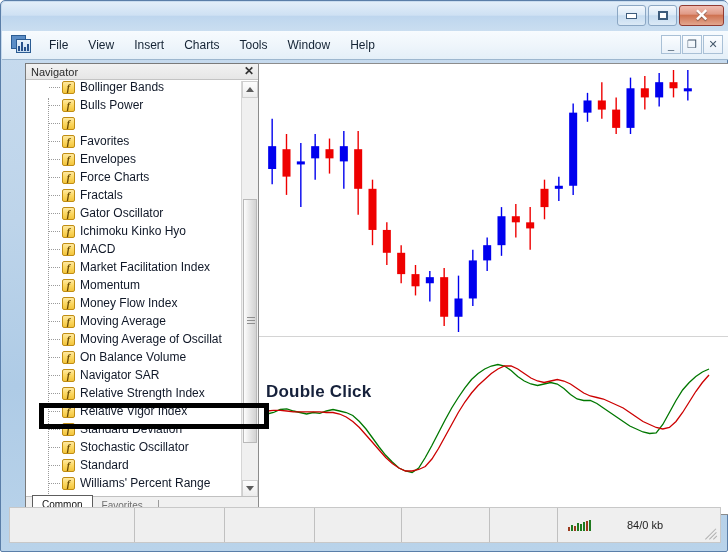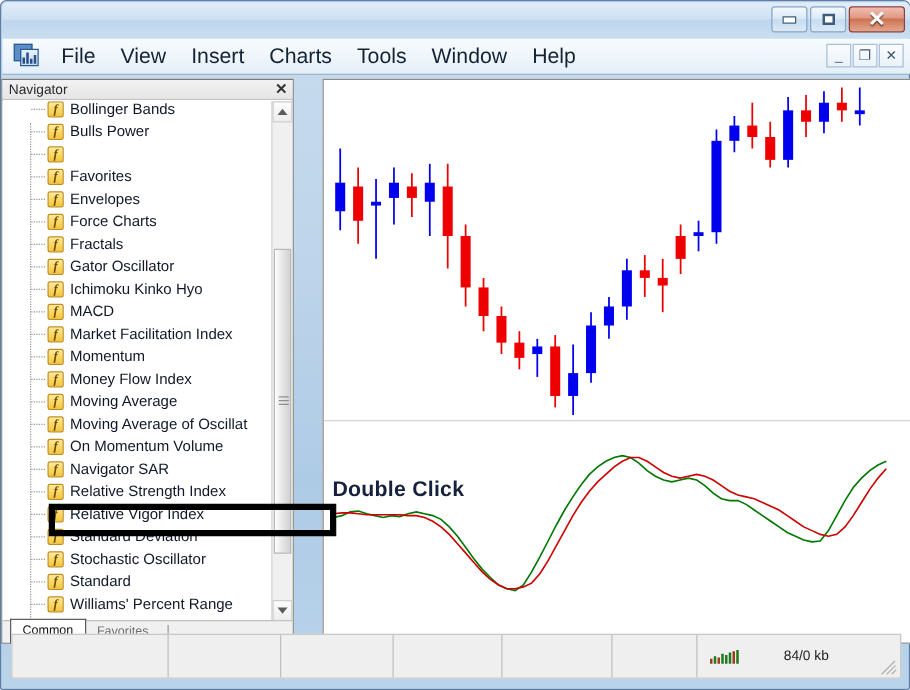--- a/index.html
+++ b/index.html
@@ -71,39 +71,39 @@
   #app-icon .front {
     position: absolute; left:5px; top:4px; width: 15px; height: 14px;
     background: linear-gradient(to bottom,#e9f2fb,#c8ddf1);
     border: 1px solid #2b5c93; box-sizing: border-box;
     overflow: hidden;
   }
   #app-icon .front i {
     position: absolute; bottom: 1px; width: 2px; background: #27508a; display:block;
   }
   .menu-item {
-    font-size: 17px; color: #142334; padding: 3px 10px;
+    font-size: 12px; color: #142334; padding: 3px 10px;
     white-space: nowrap; cursor: default;
   }
   #mdi-buttons {
     position: absolute; right: 5px; top: 4px;
     display: flex; gap: 1px;
   }
   .mdibtn {
     width: 20px; height: 19px;
     border: 1px solid #a9c0d6;
     background: linear-gradient(to bottom,#fbfdff,#e9f1f9);
     display:flex; align-items:center; justify-content:center;
     font-size: 11px; color: #44586b; box-sizing:border-box;
     font-family: "Liberation Sans", sans-serif;
   }
 
   
   #navigator {
-    position: absolute; left: 0; top: 62px;
+    position: absolute; left: 24px; top: 62px;
     width: 234px; height: 452px;
     background: #ffffff;
     border: 1px solid #7a7a7a;
     box-sizing: border-box;
   }
   #nav-header {
     position: absolute; left: 0; top: 0; width: 100%; height: 16px;
     background: linear-gradient(to bottom,#f2f2f2,#e6e6e6);
     border-bottom: 1px solid #c3c3c3;
     box-sizing: border-box;
@@ -388,21 +388,21 @@
             <span class="tree-label">Moving Average</span>
           </div>
           <div class="tree-row">
             <span class="tree-elbow"></span>
             <span class="fn-icon">f</span>
             <span class="tree-label">Moving Average of Oscillat</span>
           </div>
           <div class="tree-row">
             <span class="tree-elbow"></span>
             <span class="fn-icon">f</span>
-            <span class="tree-label">On Momentum Volume</span>
+            <span class="tree-label">On Balance Volume</span>
           </div>
           <div class="tree-row">
             <span class="tree-elbow"></span>
             <span class="fn-icon">f</span>
             <span class="tree-label">Navigator SAR</span>
           </div>
           <div class="tree-row">
             <span class="tree-elbow"></span>
             <span class="fn-icon">f</span>
             <span class="tree-label">Relative Strength Index</span>

